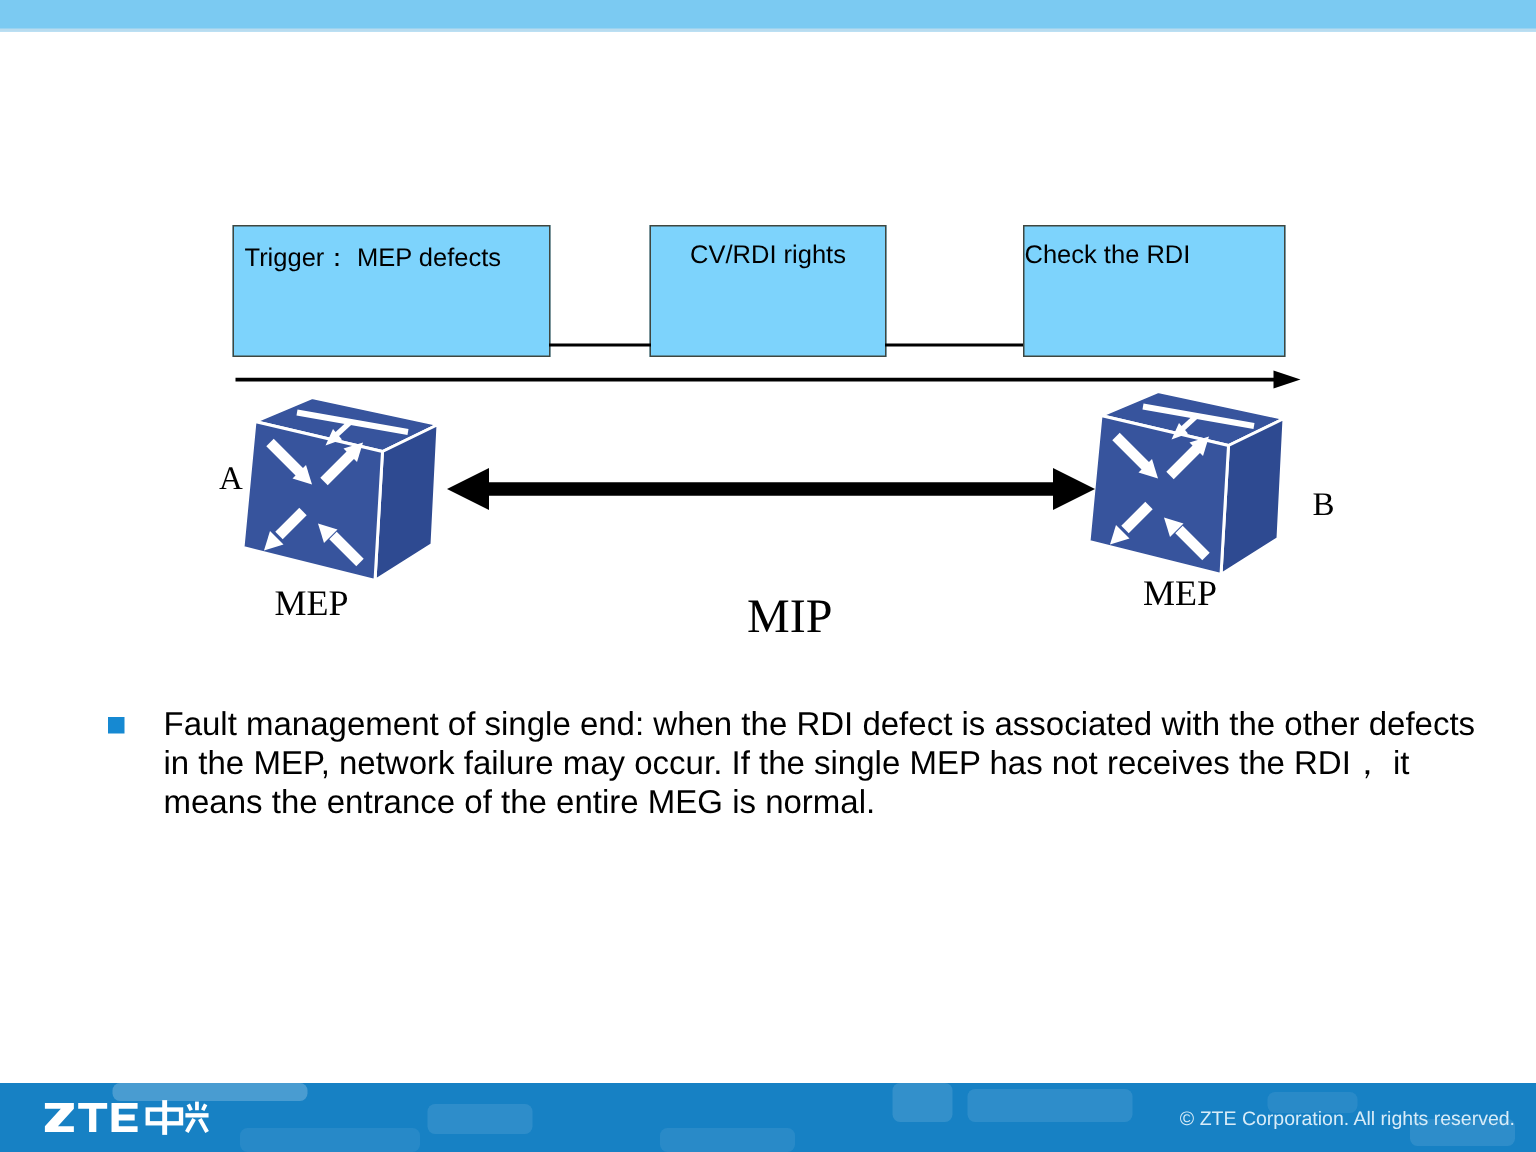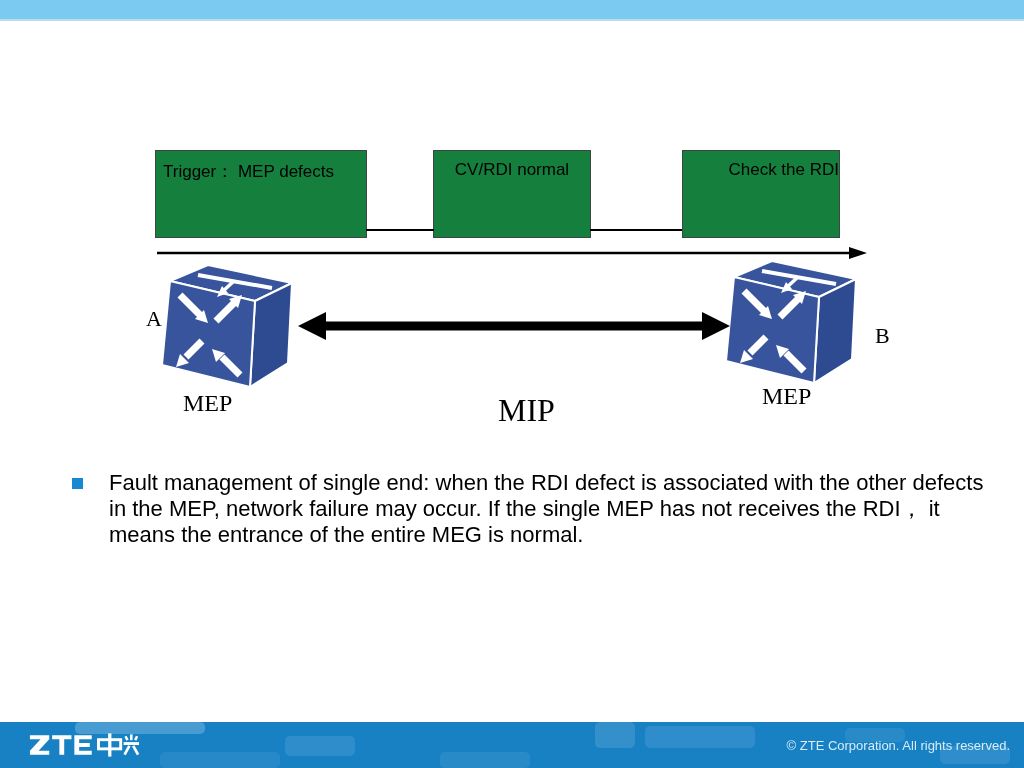--- a/index.html
+++ b/index.html
@@ -8,25 +8,25 @@
 
   
   .topbar{position:absolute;left:0;top:0;width:1024px;height:19px;background:#7BCAF2;
           border-bottom:2px solid #B9DCEF;}
 
   
   .title{position:absolute;left:40px;top:50px;font-size:38px;font-weight:400;color:#1786D5;
          letter-spacing:0px;white-space:nowrap;}
 
   
-  .flow-box{position:absolute;top:150px;height:88px;background:#15803d;border:1px solid #3F463F;
+  .flow-box{position:absolute;top:150px;height:88px;background:#7dd3fc;border:1px solid #3F463F;
             box-sizing:border-box;font-size:17px;color:#000;padding-top:9px;}
   .flow-box.b1{left:155px;width:212px;text-align:left;padding-left:7px;}
   .flow-box.b2{left:433px;width:158px;text-align:center;}
-  .flow-box.b3{left:682px;width:158px;text-align:right;}
+  .flow-box.b3{left:682px;width:175px;text-align:left;}
   .connector{position:absolute;top:229px;height:2px;background:#000;}
   .connector.c1{left:366px;width:68px;}
   .connector.c2{left:590px;width:92px;}
 
   .abs-svg{position:absolute;}
 
   
   .dlabel{position:absolute;font-family:"Liberation Serif",serif;color:#000;}
   .lab-a{left:146px;top:306px;font-size:22px;}
   .lab-b{left:875px;top:323px;font-size:22px;}
@@ -49,21 +49,21 @@
 </style>
 </head>
 <body>
 
 <div class="slide">
 
   <div class="topbar"></div>
 
 
   <div class="flow-box b1">Trigger：  MEP defects</div>
-  <div class="flow-box b2">CV/RDI normal</div>
+  <div class="flow-box b2">CV/RDI rights</div>
   <div class="flow-box b3">Check the RDI</div>
   <div class="connector c1"></div>
   <div class="connector c2"></div>
 
   <svg class="abs-svg" style="left:152px;top:244px;" width="720" height="18" viewBox="0 0 720 18">
     <line x1="5" y1="9" x2="700" y2="9" stroke="#000" stroke-width="2.5"></line>
     <polygon points="715,9 697,3 697,15" fill="#000"></polygon>
   </svg>
 
   <svg class="abs-svg" style="left:158px;top:261px;" width="146" height="132" viewBox="0 0 146 132">

